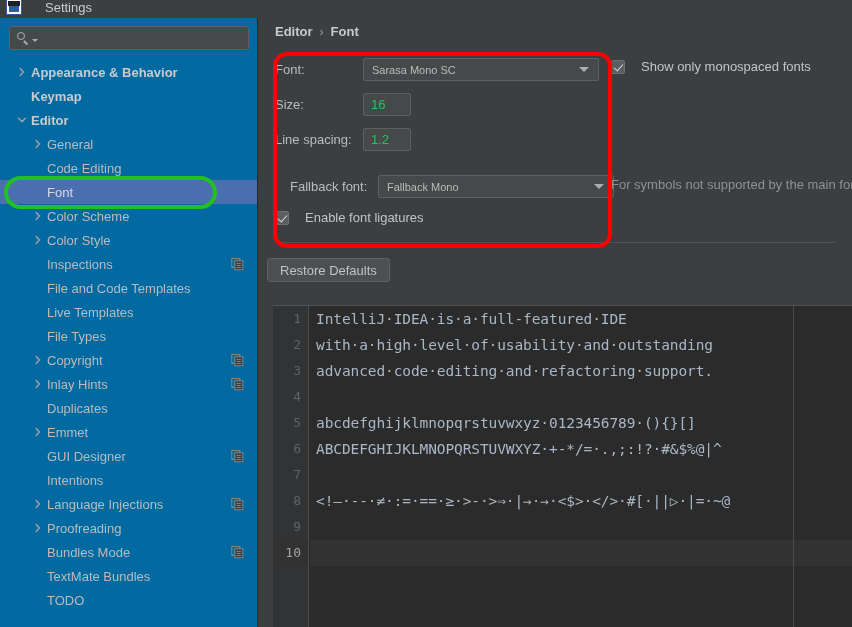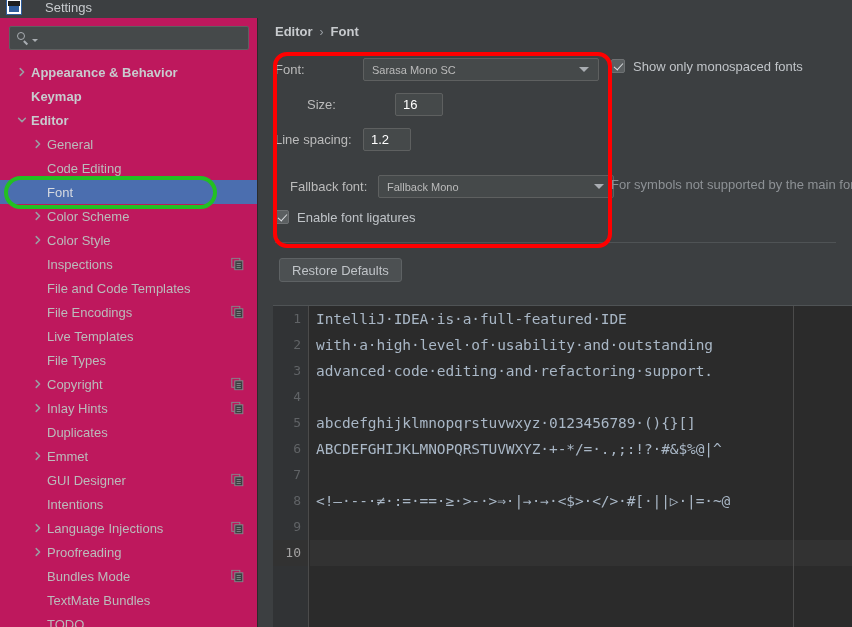--- a/index.html
+++ b/index.html
@@ -39,21 +39,21 @@
     background: #2f5d9c;
   }
   .tb-title {
     color: #c8cbce; font-size: 13px; margin-top: -4px;
     white-space: nowrap;
   }
 
   
   .sidebar {
     position: absolute; left: 0; top: 18px; width: 258px; height: 609px;
-    background: #be185d;
+    background: #0369a1;
     border-right: 1px solid #2b2b2b;
     overflow: hidden;
   }
   .search-wrap {
     position: absolute; left: 9px; top: 8px; width: 240px; height: 24px;
   }
   .search-box {
     width: 100%; height: 100%;
     background: #45494a;
     border: 1px solid #5e6060;
@@ -150,25 +150,25 @@
     border-left: 5px solid transparent;
     border-right: 5px solid transparent;
     border-top: 5px solid #a9adb2;
   }
   .tfield {
     background: #45494a;
     border: 1px solid #5e6060;
     border-radius: 2px;
     height: 23px; width: 48px;
     display: flex; align-items: center;
-    color: #ffffff; font-size: 13px;
+    color: #22c55e; font-size: 13px;
     padding-left: 7px;
   }
 
-  .cbrow { display: flex; align-items: flex-start; gap: 8px; }
+  .cbrow { display: flex; align-items: flex-end; gap: 16px; }
   .checkbox {
     width: 14px; height: 14px; flex: none;
     background: #5b5f61;
     border: 1px solid #6e7173;
     border-radius: 2px;
     position: relative;
   }
   .checkbox.checked::after {
     content: "";
     position: absolute; left: 4px; top: 1px;
@@ -331,32 +331,20 @@
               <line x1="5.6" y1="6" x2="9.8" y2="6" stroke="#84888c" stroke-width="0.9"></line>
               <line x1="5.6" y1="8" x2="9.8" y2="8" stroke="#84888c" stroke-width="0.9"></line>
               <line x1="5.6" y1="10" x2="9.8" y2="10" stroke="#84888c" stroke-width="0.9"></line>
             </svg>
           </span>
         </div>
         <div class="tree-item lvl1">
           <span class="label">File and Code Templates</span>
         </div>
         <div class="tree-item lvl1">
-          <span class="label">File Encodings</span>
-          <span class="copy-icon">
-            <svg width="13" height="13" viewBox="0 0 13 13">
-              <rect x="0.8" y="0.8" width="8" height="9" fill="none" stroke="#84888c" stroke-width="1"></rect>
-              <rect x="3.8" y="3.3" width="8" height="9" fill="#3c3f41" stroke="#84888c" stroke-width="1"></rect>
-              <line x1="5.6" y1="6" x2="9.8" y2="6" stroke="#84888c" stroke-width="0.9"></line>
-              <line x1="5.6" y1="8" x2="9.8" y2="8" stroke="#84888c" stroke-width="0.9"></line>
-              <line x1="5.6" y1="10" x2="9.8" y2="10" stroke="#84888c" stroke-width="0.9"></line>
-            </svg>
-          </span>
-        </div>
-        <div class="tree-item lvl1">
           <span class="label">Live Templates</span>
         </div>
         <div class="tree-item lvl1">
           <span class="label">File Types</span>
         </div>
         <div class="tree-item lvl1">
           <span class="arrow">
             <svg width="10" height="10" viewBox="0 0 10 10">
               <path d="M3.2 1.6 L6.6 5 L3.2 8.4" fill="none" stroke="#9a9fa4" stroke-width="1.5" stroke-linecap="round" stroke-linejoin="round"></path>
             </svg>
@@ -478,21 +466,21 @@
           <span class="chevron"></span>
         </div>
       </div>
 
       <div class="row cbrow" style="left:352px; top:1px;">
         <span class="checkbox checked"></span>
         <span class="cbtext">Show only monospaced fonts</span>
       </div>
 
       <div class="row" style="left:16px; top:35px;">
-        <span class="flabel" style="width:88px;margin-left:32px;">Size:</span>
+        <span class="flabel" style="width:88px;">Size:</span>
         <div class="tfield">
           <span>16</span>
         </div>
       </div>
 
       <div class="row" style="left:16px; top:70px;">
         <span class="flabel" style="width:88px;">Line spacing:</span>
         <div class="tfield">
           <span>1.2</span>
         </div>
@@ -511,21 +499,21 @@
       </div>
 
       <div class="row cbrow" style="left:16px; top:152px;">
         <span class="checkbox checked"></span>
         <span class="cbtext">Enable font ligatures</span>
       </div>
     </div>
 
     <div class="divider" style="left:16px; top:224px; width:561px;"></div>
 
-    <button class="btn" style="position:absolute; left:20px; top:240px;">Restore Defaults</button>
+    <button class="btn" style="position:absolute; left:8px; top:240px;">Restore Defaults</button>
   </div>
 
   <div class="editor">
     <div class="gutter" id="gutter">
         <div class="gline">1</div>
         <div class="gline">2</div>
         <div class="gline">3</div>
         <div class="gline">4</div>
         <div class="gline">5</div>
         <div class="gline">6</div>

